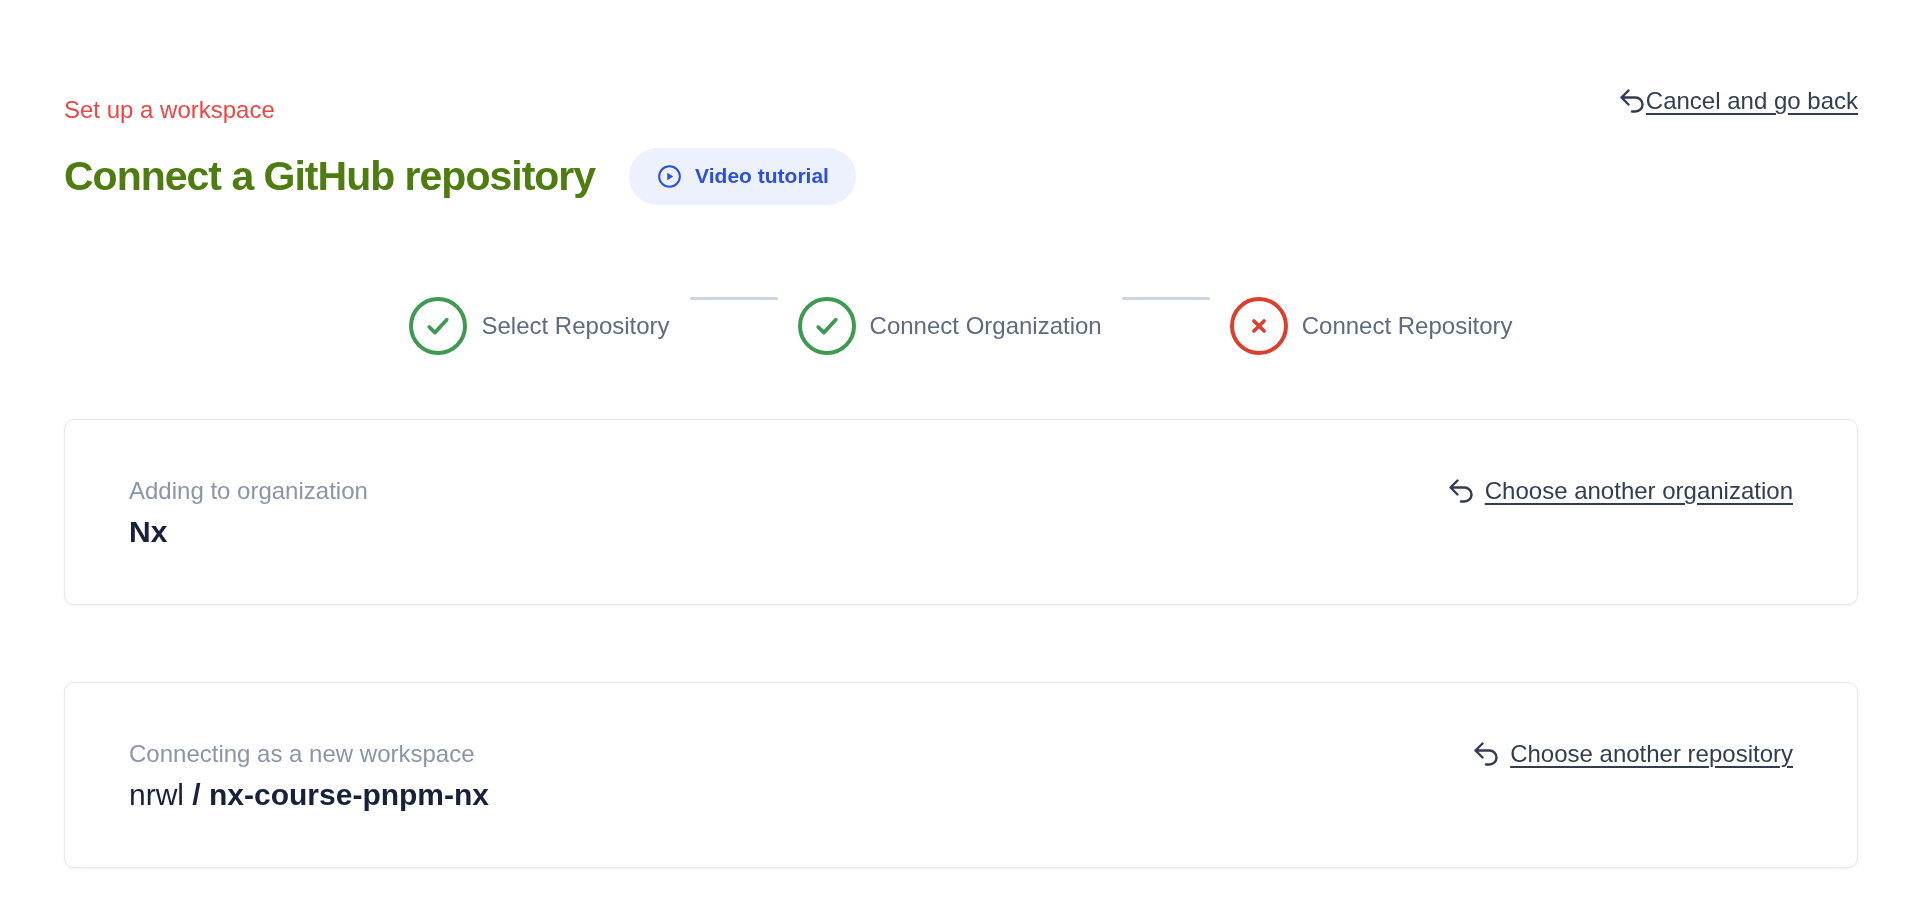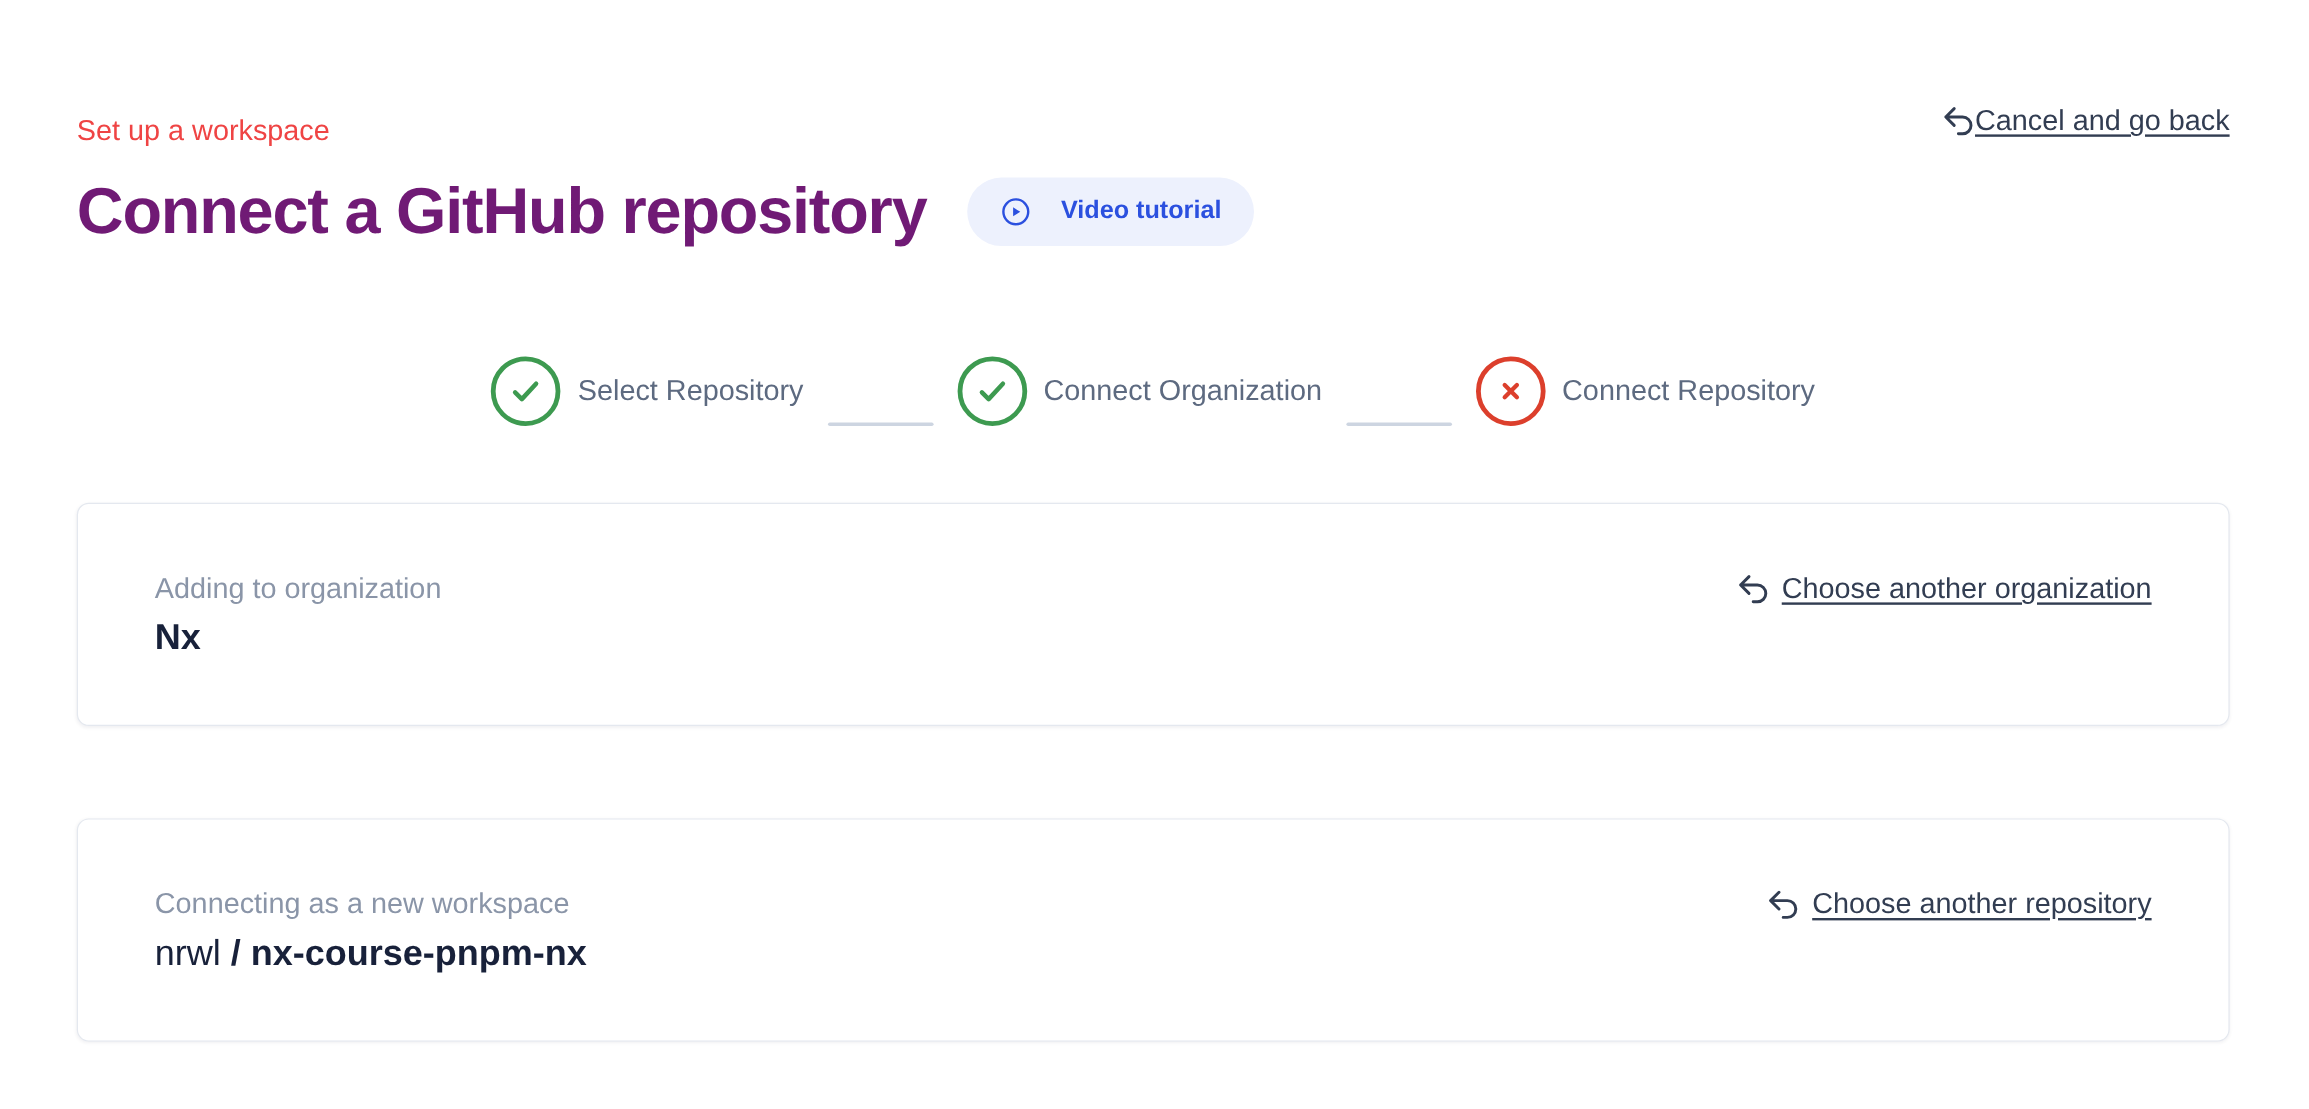--- a/index.html
+++ b/index.html
@@ -45,47 +45,47 @@
     line-height: 31px;
     color: #ef4444;
   }
   .title-row {
     display: flex;
     align-items: center;
     margin-top: 20px;
   }
   h1.page-title {
     margin: 0;
-    font-size: 54px;
+    font-size: 41px;
     line-height: 62px;
     font-weight: 800;
     letter-spacing: -1px;
-    color: #701a75;
+    color: #4d7c0f;
   }
   .video-pill {
     margin-left: 34px;
     display: inline-flex;
     align-items: center;
-    gap: 24px;
+    gap: 12px;
     background: #edf1fd;
     border: none;
     border-radius: 999px;
     padding: 15px 27px;
     color: #2b50df;
     font-size: 21px;
     font-weight: 700;
     font-family: inherit;
     cursor: pointer;
   }
 
   
   .stepper {
     margin-top: 90px;
     display: flex;
-    align-items: flex-end;
+    align-items: flex-start;
     justify-content: center;
   }
   .step {
     display: flex;
     align-items: center;
     gap: 14px;
   }
   .step-circle {
     width: 58px;
     height: 58px;

